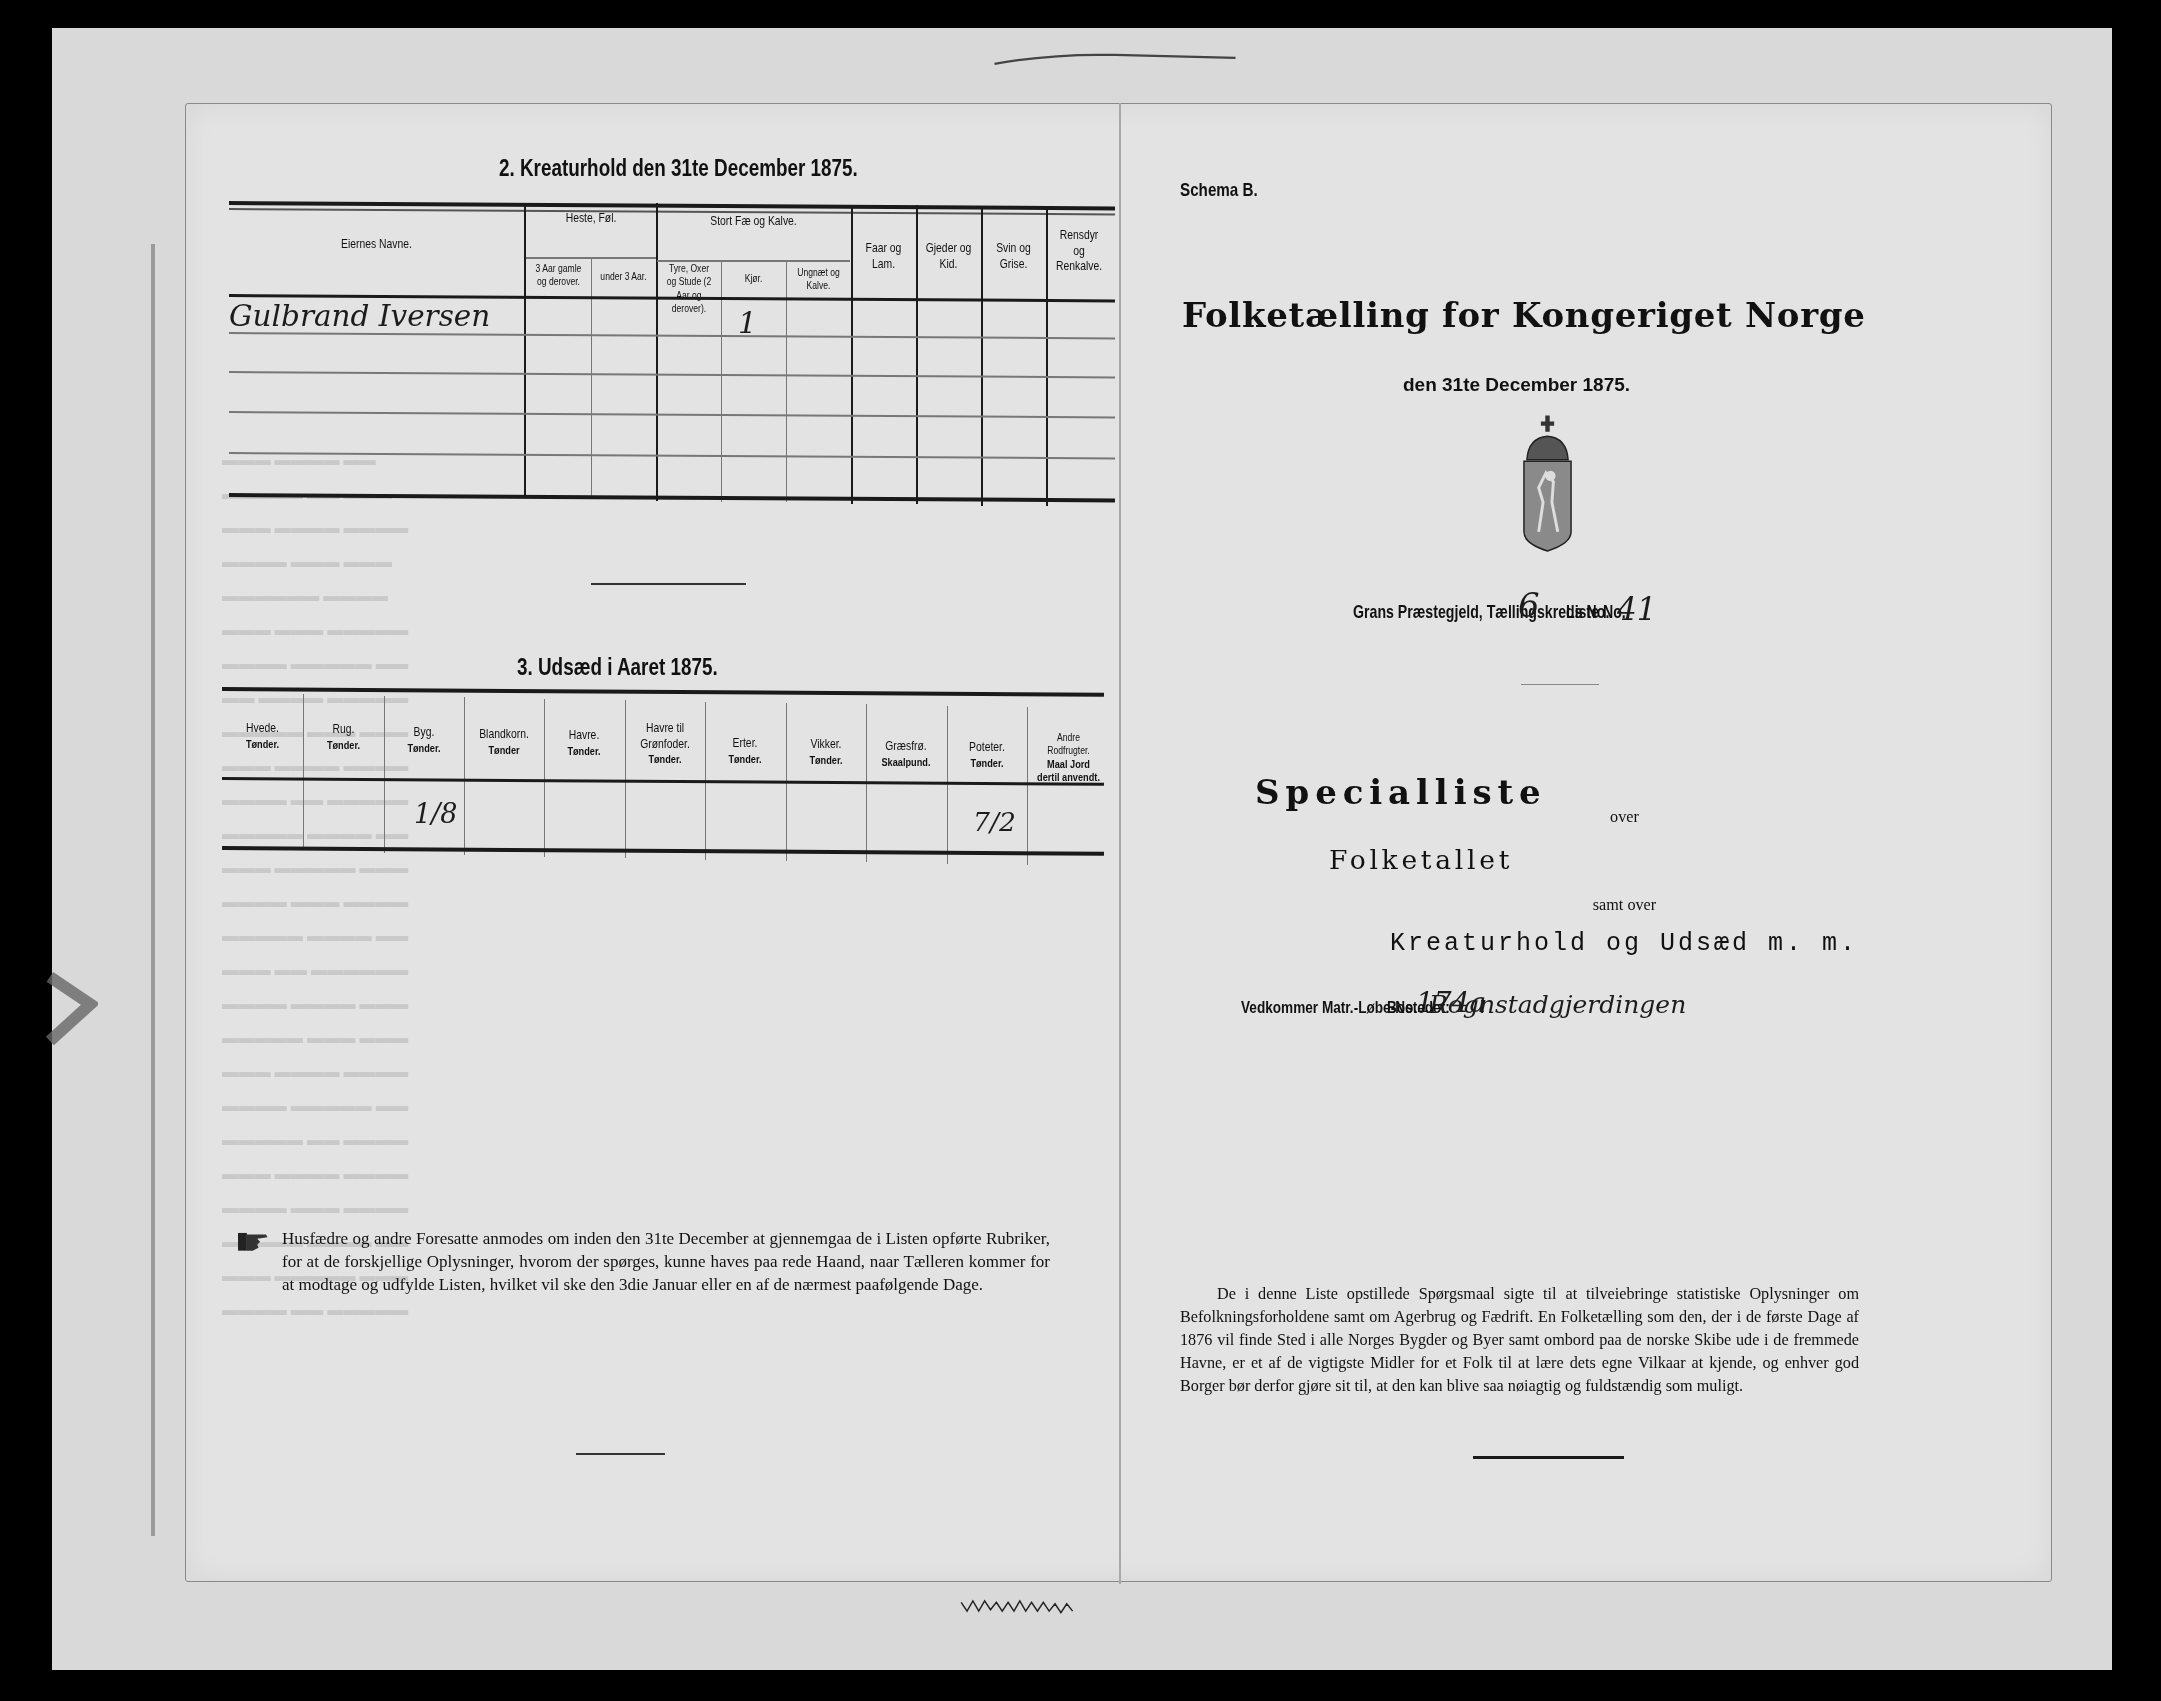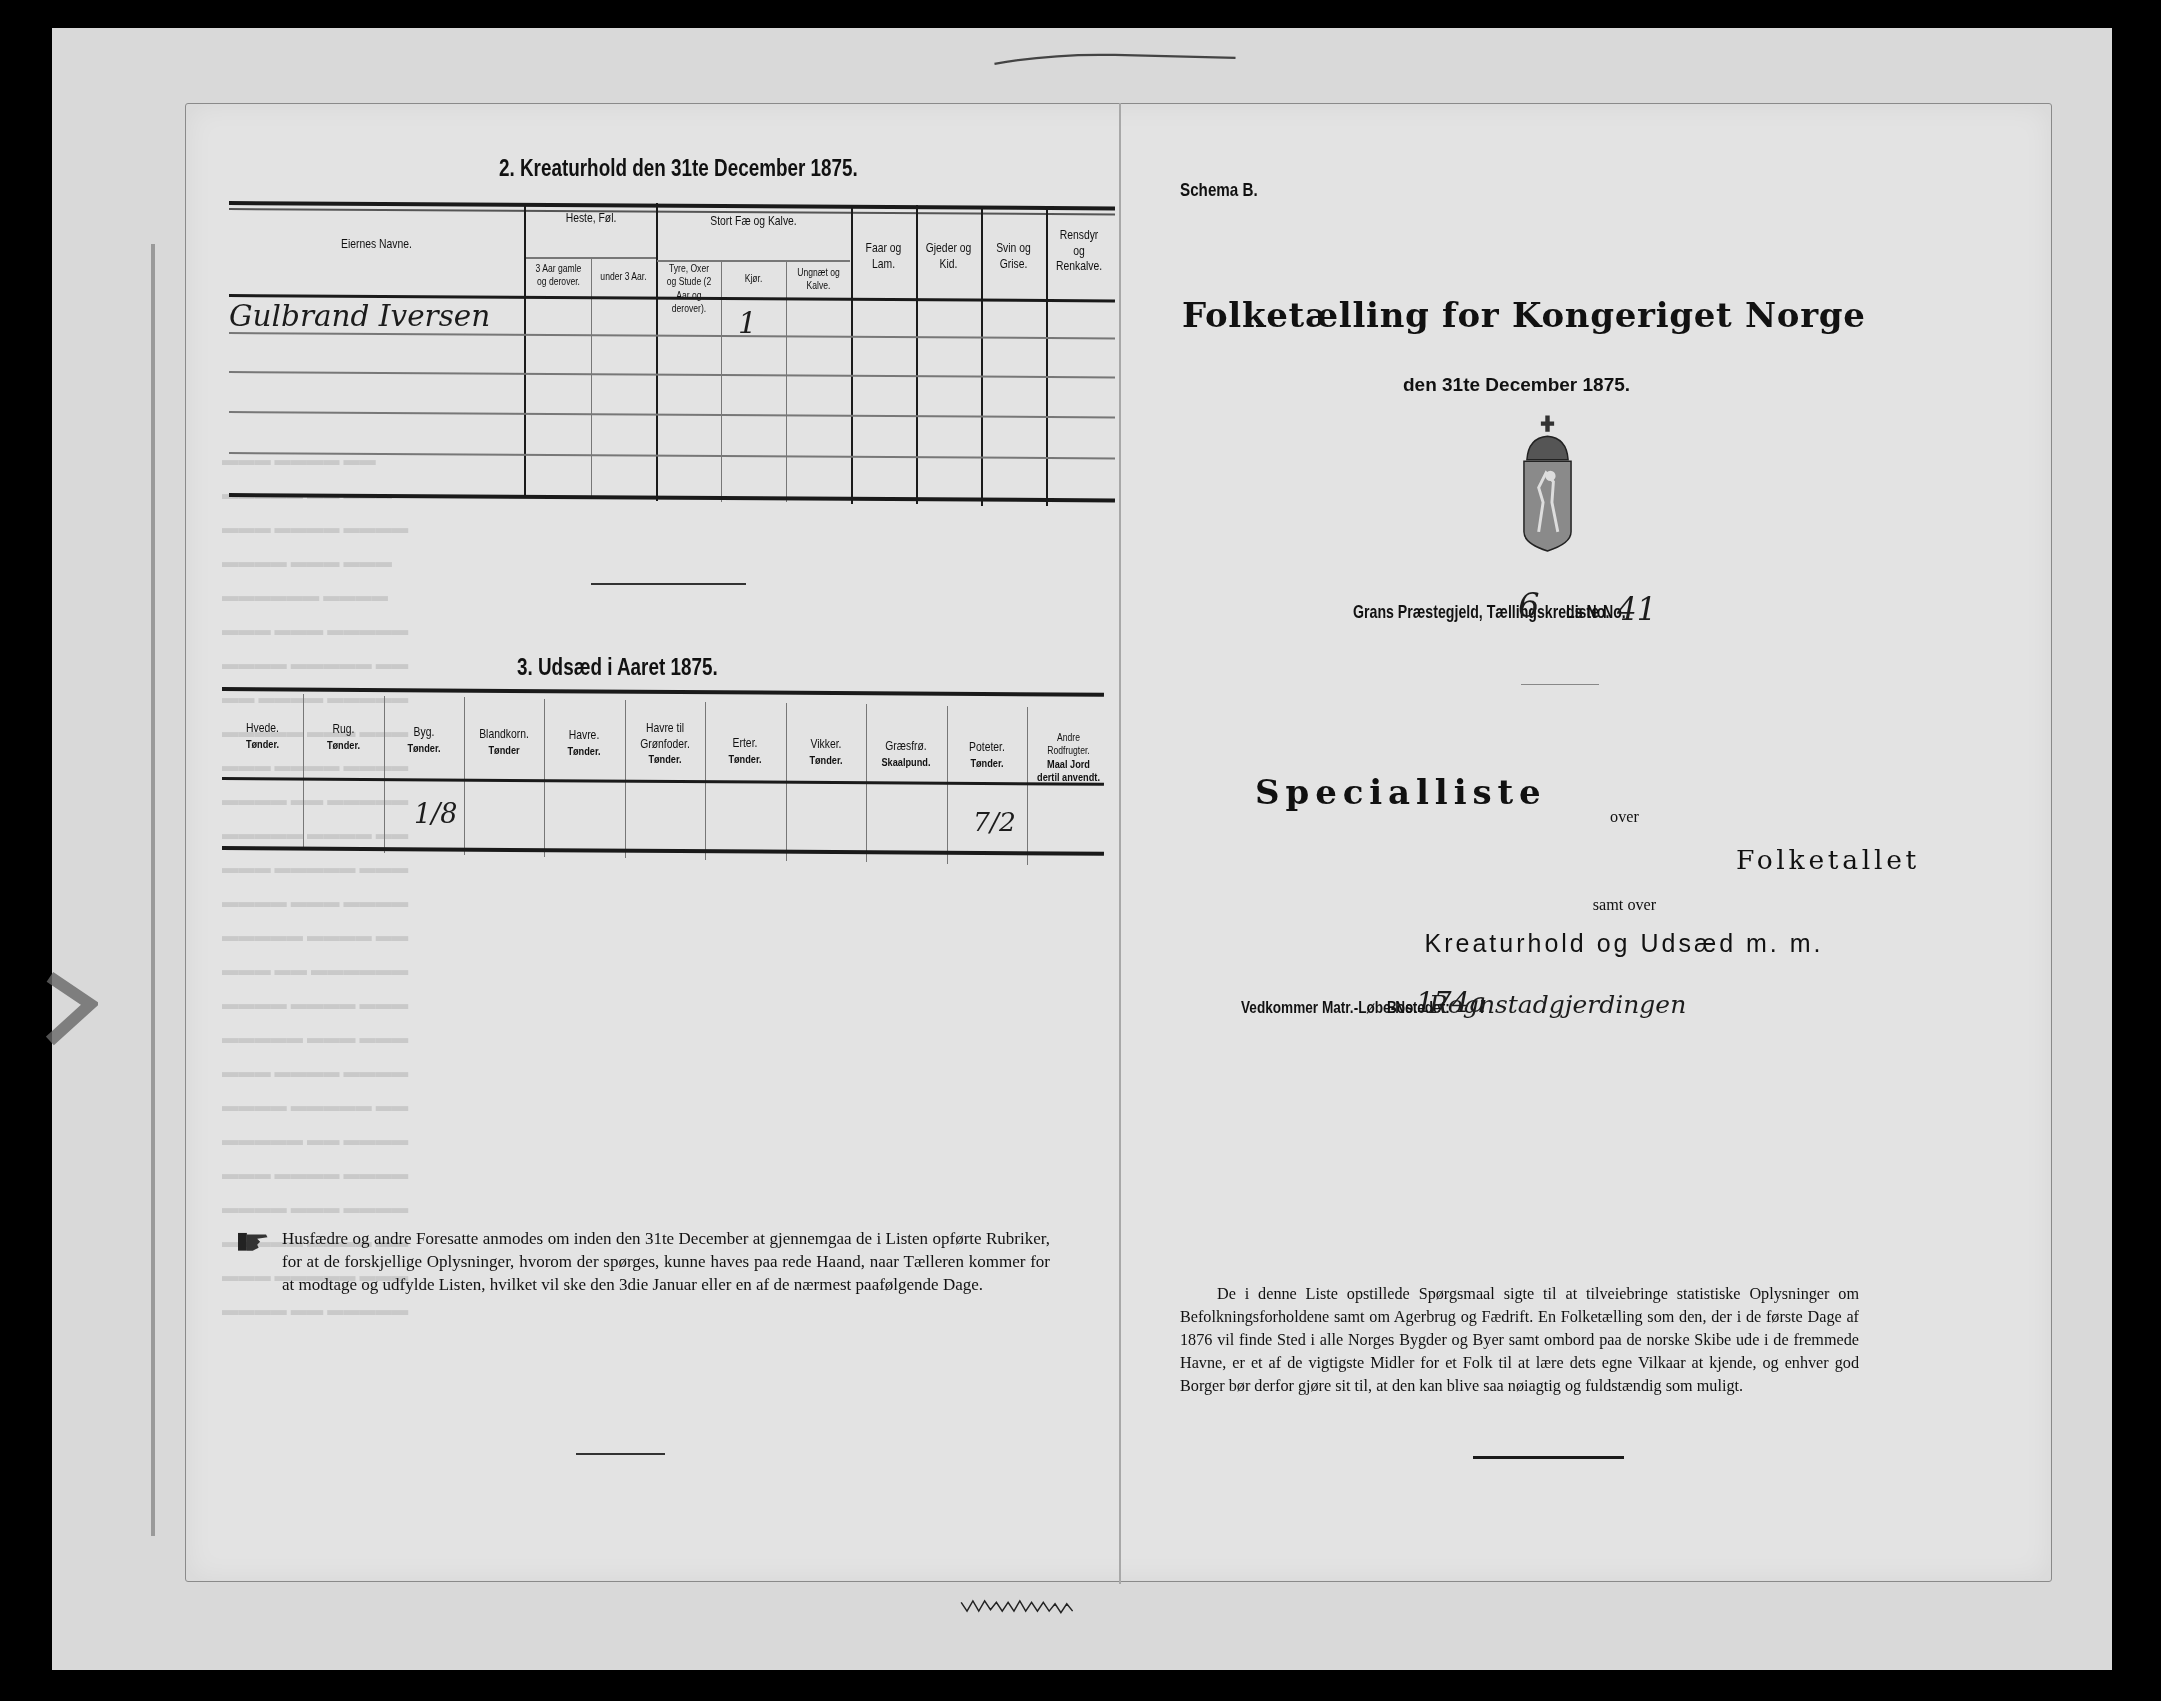--- a/index.html
+++ b/index.html
@@ -167,23 +167,23 @@
 
 <div class="cap" style="left:1353px;top:602px;font-size:17.7px;">Grans Præstegjeld, Tællingskreds No.</div>
 <div class="hand" style="left:1518px;top:585px;font-size:34px;">6</div>
 <div class="cap" style="left:1566px;top:602px;font-size:17.7px;">Liste No.</div>
 <div class="hand" style="left:1617px;top:591px;font-size:31px;">41</div>
 
 <div class="rule-thin" style="left:1521px;top:684px;width:78px;height:0.7px;background:#888;"></div>
 
 <div class="title-big center spaced" style="left:1255px;top:772px;width:738px;font-size:34px;">Specialliste</div>
 <div class="para center" style="left:1403px;top:806px;width:443px;text-align:center;font-size:16.2px;">over</div>
-<div class="para center spaced" style="left:1329px;top:848px;width:591px;text-align:right;font-size:26.6px;font-family:'DejaVu Serif',serif;letter-spacing:3.7px;">Folketallet</div>
+<div class="para center spaced" style="left:1329px;top:848px;width:591px;text-align:left;font-size:26.6px;font-family:'DejaVu Serif',serif;letter-spacing:3.7px;">Folketallet</div>
 <div class="para center" style="left:1403px;top:894px;width:443px;text-align:center;font-size:16.2px;">samt over</div>
-<div class="para center" style="left:1218px;top:932px;width:812px;text-align:center;font-size:25px;font-family:Liberation Sans, sans-serif;letter-spacing:3px;">Kreaturhold og Udsæd m. m.</div>
+<div class="para center" style="left:1218px;top:932px;width:812px;text-align:center;font-size:25px;font-family:Liberation Mono, monospace;letter-spacing:3px;">Kreaturhold og Udsæd m. m.</div>
 
 <div class="cap" style="left:1241px;top:998px;font-size:17px;">Vedkommer Matr.-Løbe-No.</div>
 <div class="hand" style="left:1416px;top:986px;font-size:28px;">174a</div>
 <div class="cap" style="left:1387px;top:998px;font-size:17px;">Bostedet:</div>
 <div class="hand" style="left:1429px;top:990px;font-size:25px;">Rognstadgjerdingen</div>
 
 <div class="para" style="left:1180px;top:1283px;width:679px;font-size:16.2px;line-height:23px;text-indent:37px;">De i denne Liste opstillede Spørgsmaal sigte til at tilveiebringe statistiske Oplysninger om Befolkningsforholdene samt om Agerbrug og Fædrift.  En Folketælling som den, der i de første Dage af 1876 vil finde Sted i alle Norges Bygder og Byer samt ombord paa de norske Skibe ude i de fremmede Havne, er et af de vigtigste Midler for et Folk til at lære dets egne Vilkaar at kjende, og enhver god Borger bør derfor gjøre sit til, at den kan blive saa nøiagtig og fuldstændig som muligt.</div>
 
 <div class="rule-thick" style="left:1473px;top:1456px;width:151px;height:3px;"></div>
 

